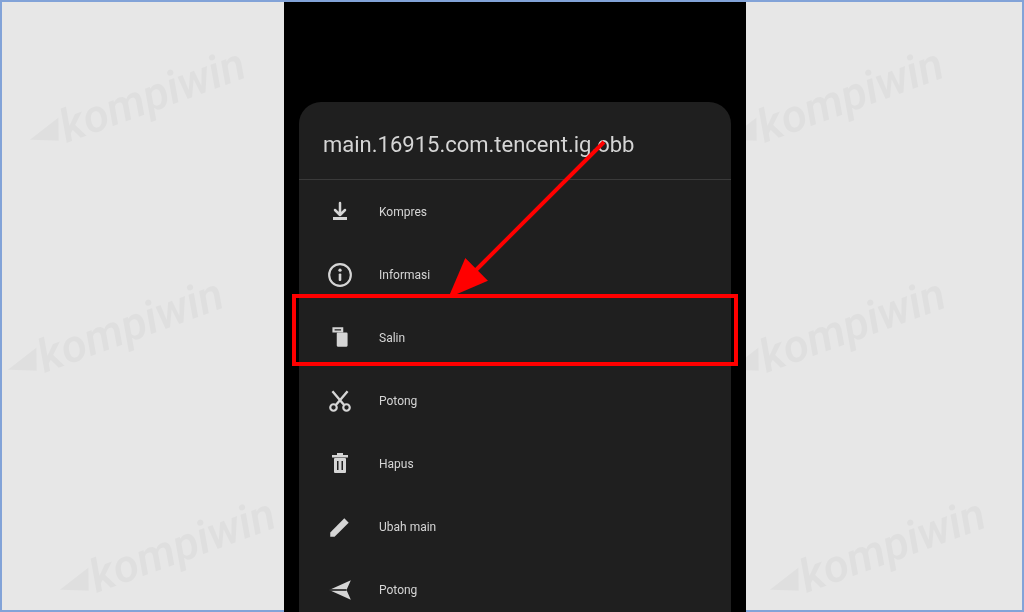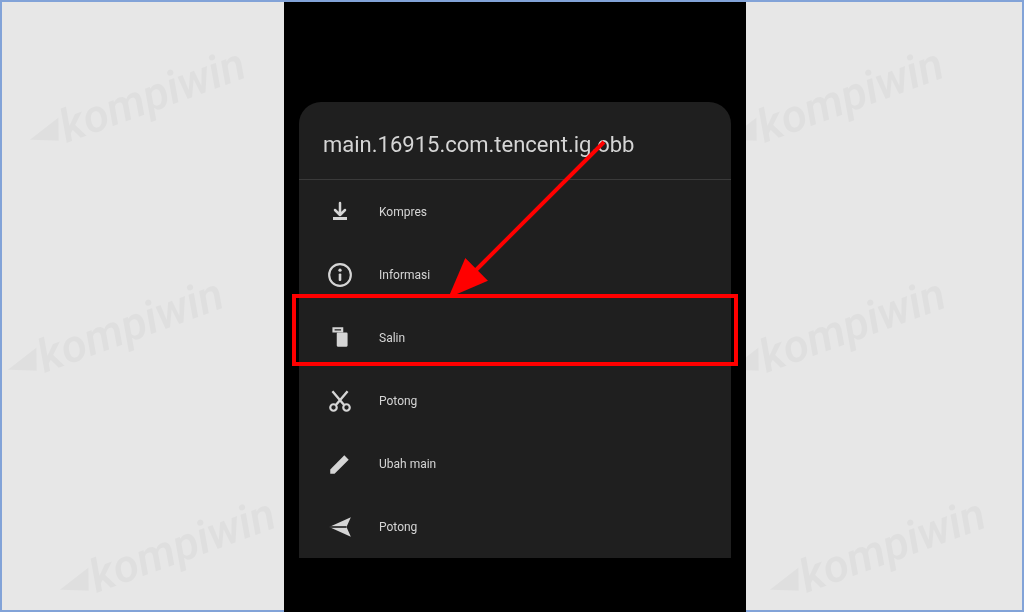--- a/index.html
+++ b/index.html
@@ -157,20 +157,32 @@
         <span class="icon">
           <svg width="26" height="26" viewBox="0 0 24 24" fill="none">
             <circle cx="6" cy="18" r="3" stroke="#d5d5d5" stroke-width="2"></circle>
             <circle cx="18" cy="18" r="3" stroke="#d5d5d5" stroke-width="2"></circle>
             <path d="M8 16 L19 3 M16 16 L5 3" stroke="#d5d5d5" stroke-width="2.2"></path>
           </svg>
         </span>
         <span class="label">Potong</span>
       </div>
 
+      <div class="menu-item">
+        <span class="icon">
+          <svg width="24" height="26" viewBox="0 0 24 24" fill="none">
+            <rect x="6" y="6" width="12" height="15" fill="#d5d5d5" rx="1"></rect>
+            <rect x="4" y="3" width="16" height="2.5" fill="#d5d5d5"></rect>
+            <rect x="9" y="1" width="6" height="2" fill="#d5d5d5"></rect>
+            <rect x="9" y="9" width="1.5" height="9" fill="#1f1f1f"></rect>
+            <rect x="13.5" y="9" width="1.5" height="9" fill="#1f1f1f"></rect>
+          </svg>
+        </span>
+        <span class="label">Hapus</span>
+      </div>
 
       <div class="menu-item">
         <span class="icon">
           <svg width="26" height="26" viewBox="0 0 24 24" fill="none">
             <path d="M3 21 L3 17 L16 4 L20 8 L7 21 Z" fill="#d5d5d5"></path>
           </svg>
         </span>
         <span class="label">Ubah main</span>
       </div>
 

